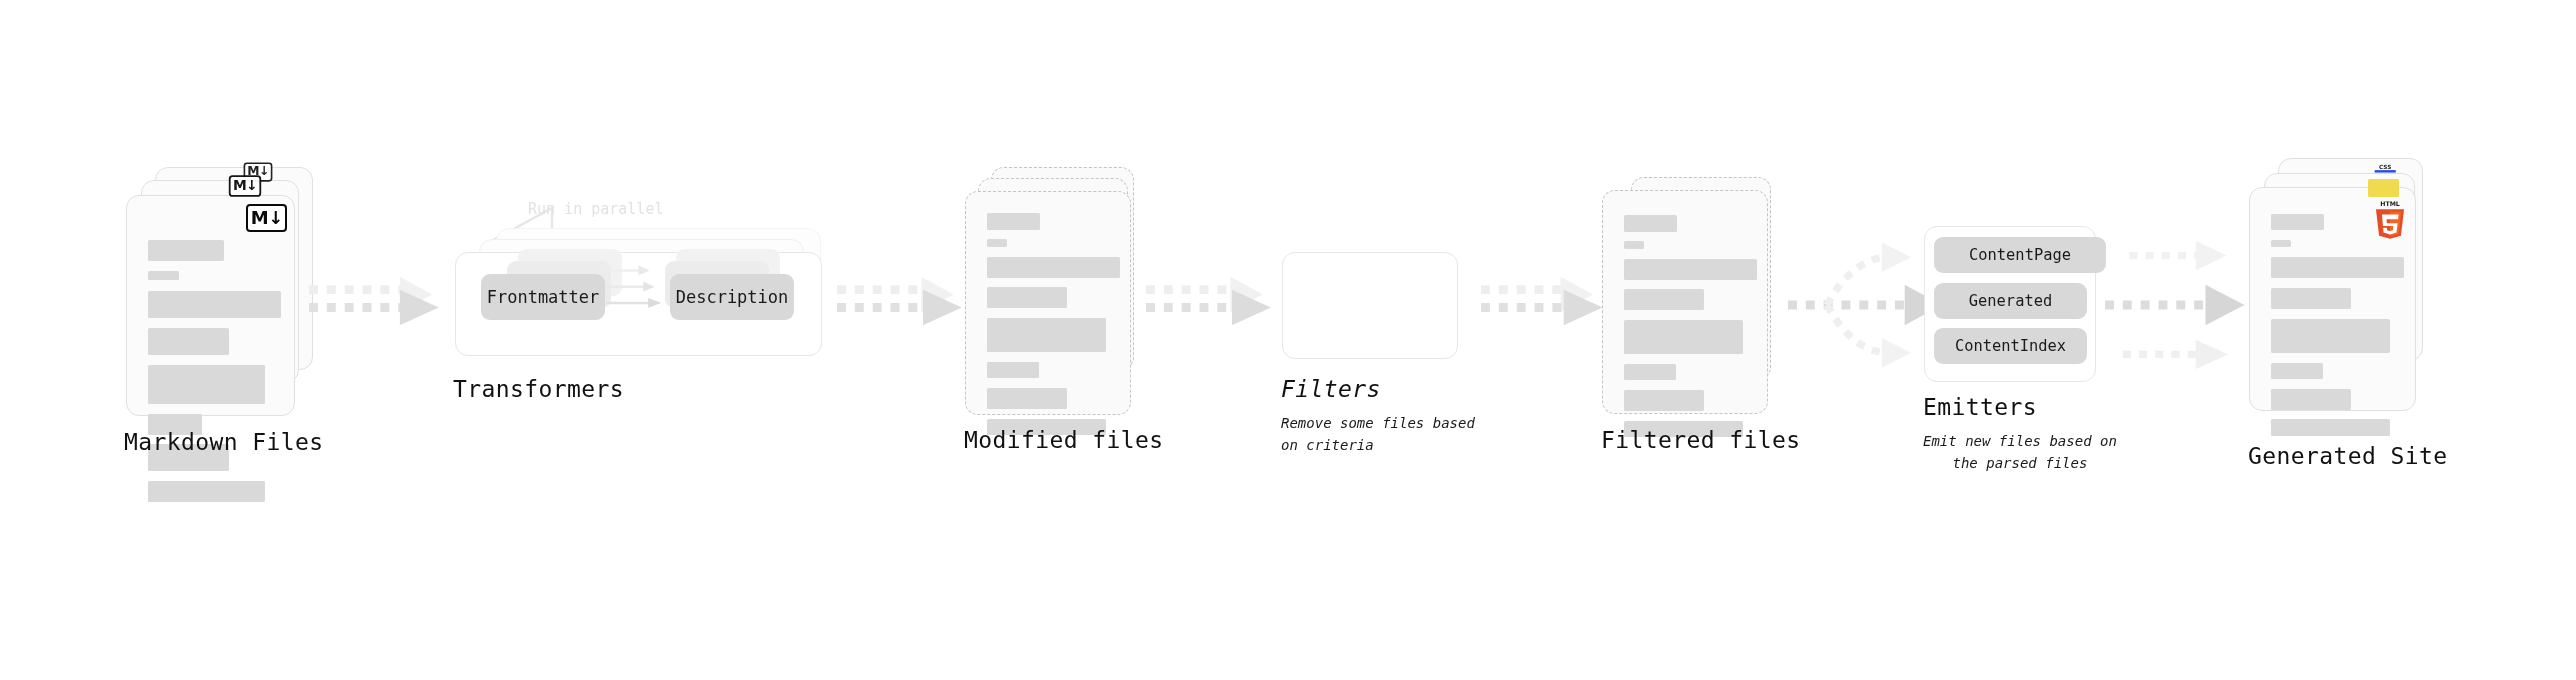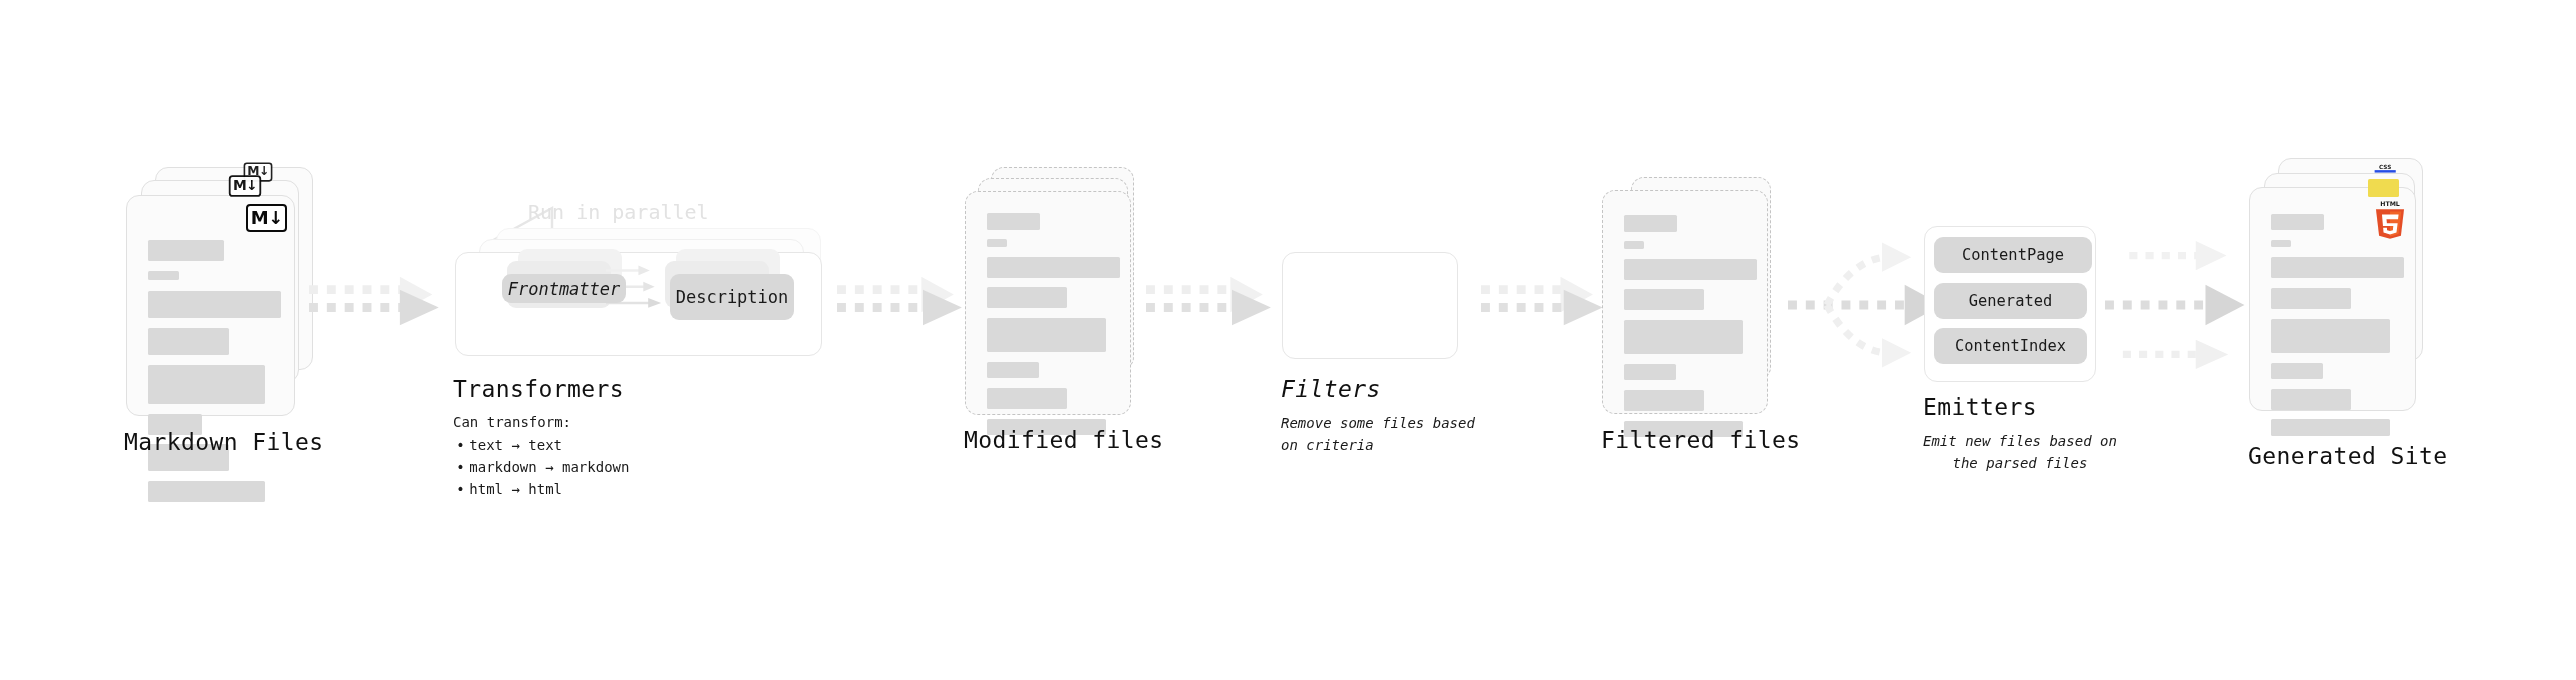--- a/index.html
+++ b/index.html
@@ -128,21 +128,21 @@
   .stage-desc {
     position: absolute;
     font-size: 14px;
     color: #1a1a1a;
     line-height: 1.55;
     white-space: pre-line;
     font-style: italic;
   }
   .note-label {
     position: absolute;
-    font-size: 20px;
+    font-size: 15px;
     color: #e2e2e2;
     white-space: nowrap;
   }
 
   .bullets {
     position: absolute;
     font-size: 14px;
     color: #1a1a1a;
     line-height: 1.55;
   }
@@ -213,34 +213,26 @@
 
     <svg class="abs" style="left:151px; top:36px;" width="73" height="60" viewBox="0 0 90 74">
       <line x1="0" y1="8" x2="42" y2="8" stroke="#efefef" stroke-width="3"></line>
       <polygon points="40,2 54,8 40,14" fill="#e9e9e9"></polygon>
       <line x1="0" y1="28" x2="48" y2="28" stroke="#eaeaea" stroke-width="3"></line>
       <polygon points="46,22 60,28 46,34" fill="#e4e4e4"></polygon>
       <line x1="0" y1="48" x2="54" y2="48" stroke="#e2e2e2" stroke-width="3"></line>
       <polygon points="52,42 68,48 52,54" fill="#dadada"></polygon>
     </svg>
 
-    <div class="chip" style="left:47px; top:46px; width:124px; height:29px;font-style:italic;">Frontmatter</div>
+    <div class="chip" style="left:26px; top:46px; width:124px; height:46px;">Frontmatter</div>
     <div class="chip" style="left:215px; top:46px; width:124px; height:46px;">Description</div>
   </div>
 
   <span class="stage-title" style="left:453px; top:376px;">Transformers</span>
 
-  <div class="bullets" style="left:453px; top:412px;">
-    <p class="lead">Can transform:</p>
-    <ul>
-      <li>text → text</li>
-      <li>markdown → markdown</li>
-      <li>html → html</li>
-    </ul>
-  </div>
 
   <svg class="abs" style="left:837px; top:275px;" width="146" height="65" viewBox="0 0 180 80">
     <line x1="0" y1="18" x2="110" y2="18" stroke="#eeeeee" stroke-width="11" stroke-dasharray="11 11"></line>
     <polygon points="104,2 144,24 104,46" fill="#f1f1f1"></polygon>
     <line x1="0" y1="40" x2="112" y2="40" stroke="#e0e0e0" stroke-width="11" stroke-dasharray="11 11"></line>
     <polygon points="106,18 154,40 106,62" fill="#dcdcdc"></polygon>
   </svg>
 
   <div class="stack" style="left:965px; top:167px; width:187px; height:252px;">
 
@@ -311,21 +303,21 @@
 
     <path d="M 48 85 Q 78 30 120 26" fill="none" stroke="#efefef" stroke-width="9" stroke-dasharray="10 10"></path>
     <polygon points="116,8 152,26 116,44" fill="#f2f2f2"></polygon>
 
     <path d="M 48 85 Q 78 140 120 144" fill="none" stroke="#efefef" stroke-width="9" stroke-dasharray="10 10"></path>
     <polygon points="116,126 152,144 116,162" fill="#f2f2f2"></polygon>
   </svg>
 
   <div class="pbox" style="left:1924px; top:226px; width:172px; height:156px;">
   </div>
-  <div class="chip" style="left:1934px; top:237px; width:158px; height:36px; font-size:15.4px;">ContentPage</div>
+  <div class="chip" style="left:1934px; top:237px; width:172px; height:36px; font-size:15.4px;">ContentPage</div>
   <div class="chip" style="left:1934px; top:283px; width:153px; height:36px; font-size:15.4px;">Generated</div>
   <div class="chip" style="left:1934px; top:328px; width:153px; height:36px; font-size:15.4px;">ContentIndex</div>
 
   <span class="stage-title" style="left:1923px; top:394px;">Emitters</span>
   <span class="stage-desc" style="left:1923px; top:431px;text-align:center;">Emit new files based on
 the parsed files</span>
 
   <svg class="abs" style="left:2105px; top:236px;" width="154" height="138" viewBox="0 0 190 170">
     <line x1="30" y1="24" x2="118" y2="24" stroke="#f1f1f1" stroke-width="9" stroke-dasharray="10 10"></line>
     <polygon points="112,6 150,24 112,42" fill="#f2f2f2"></polygon>

